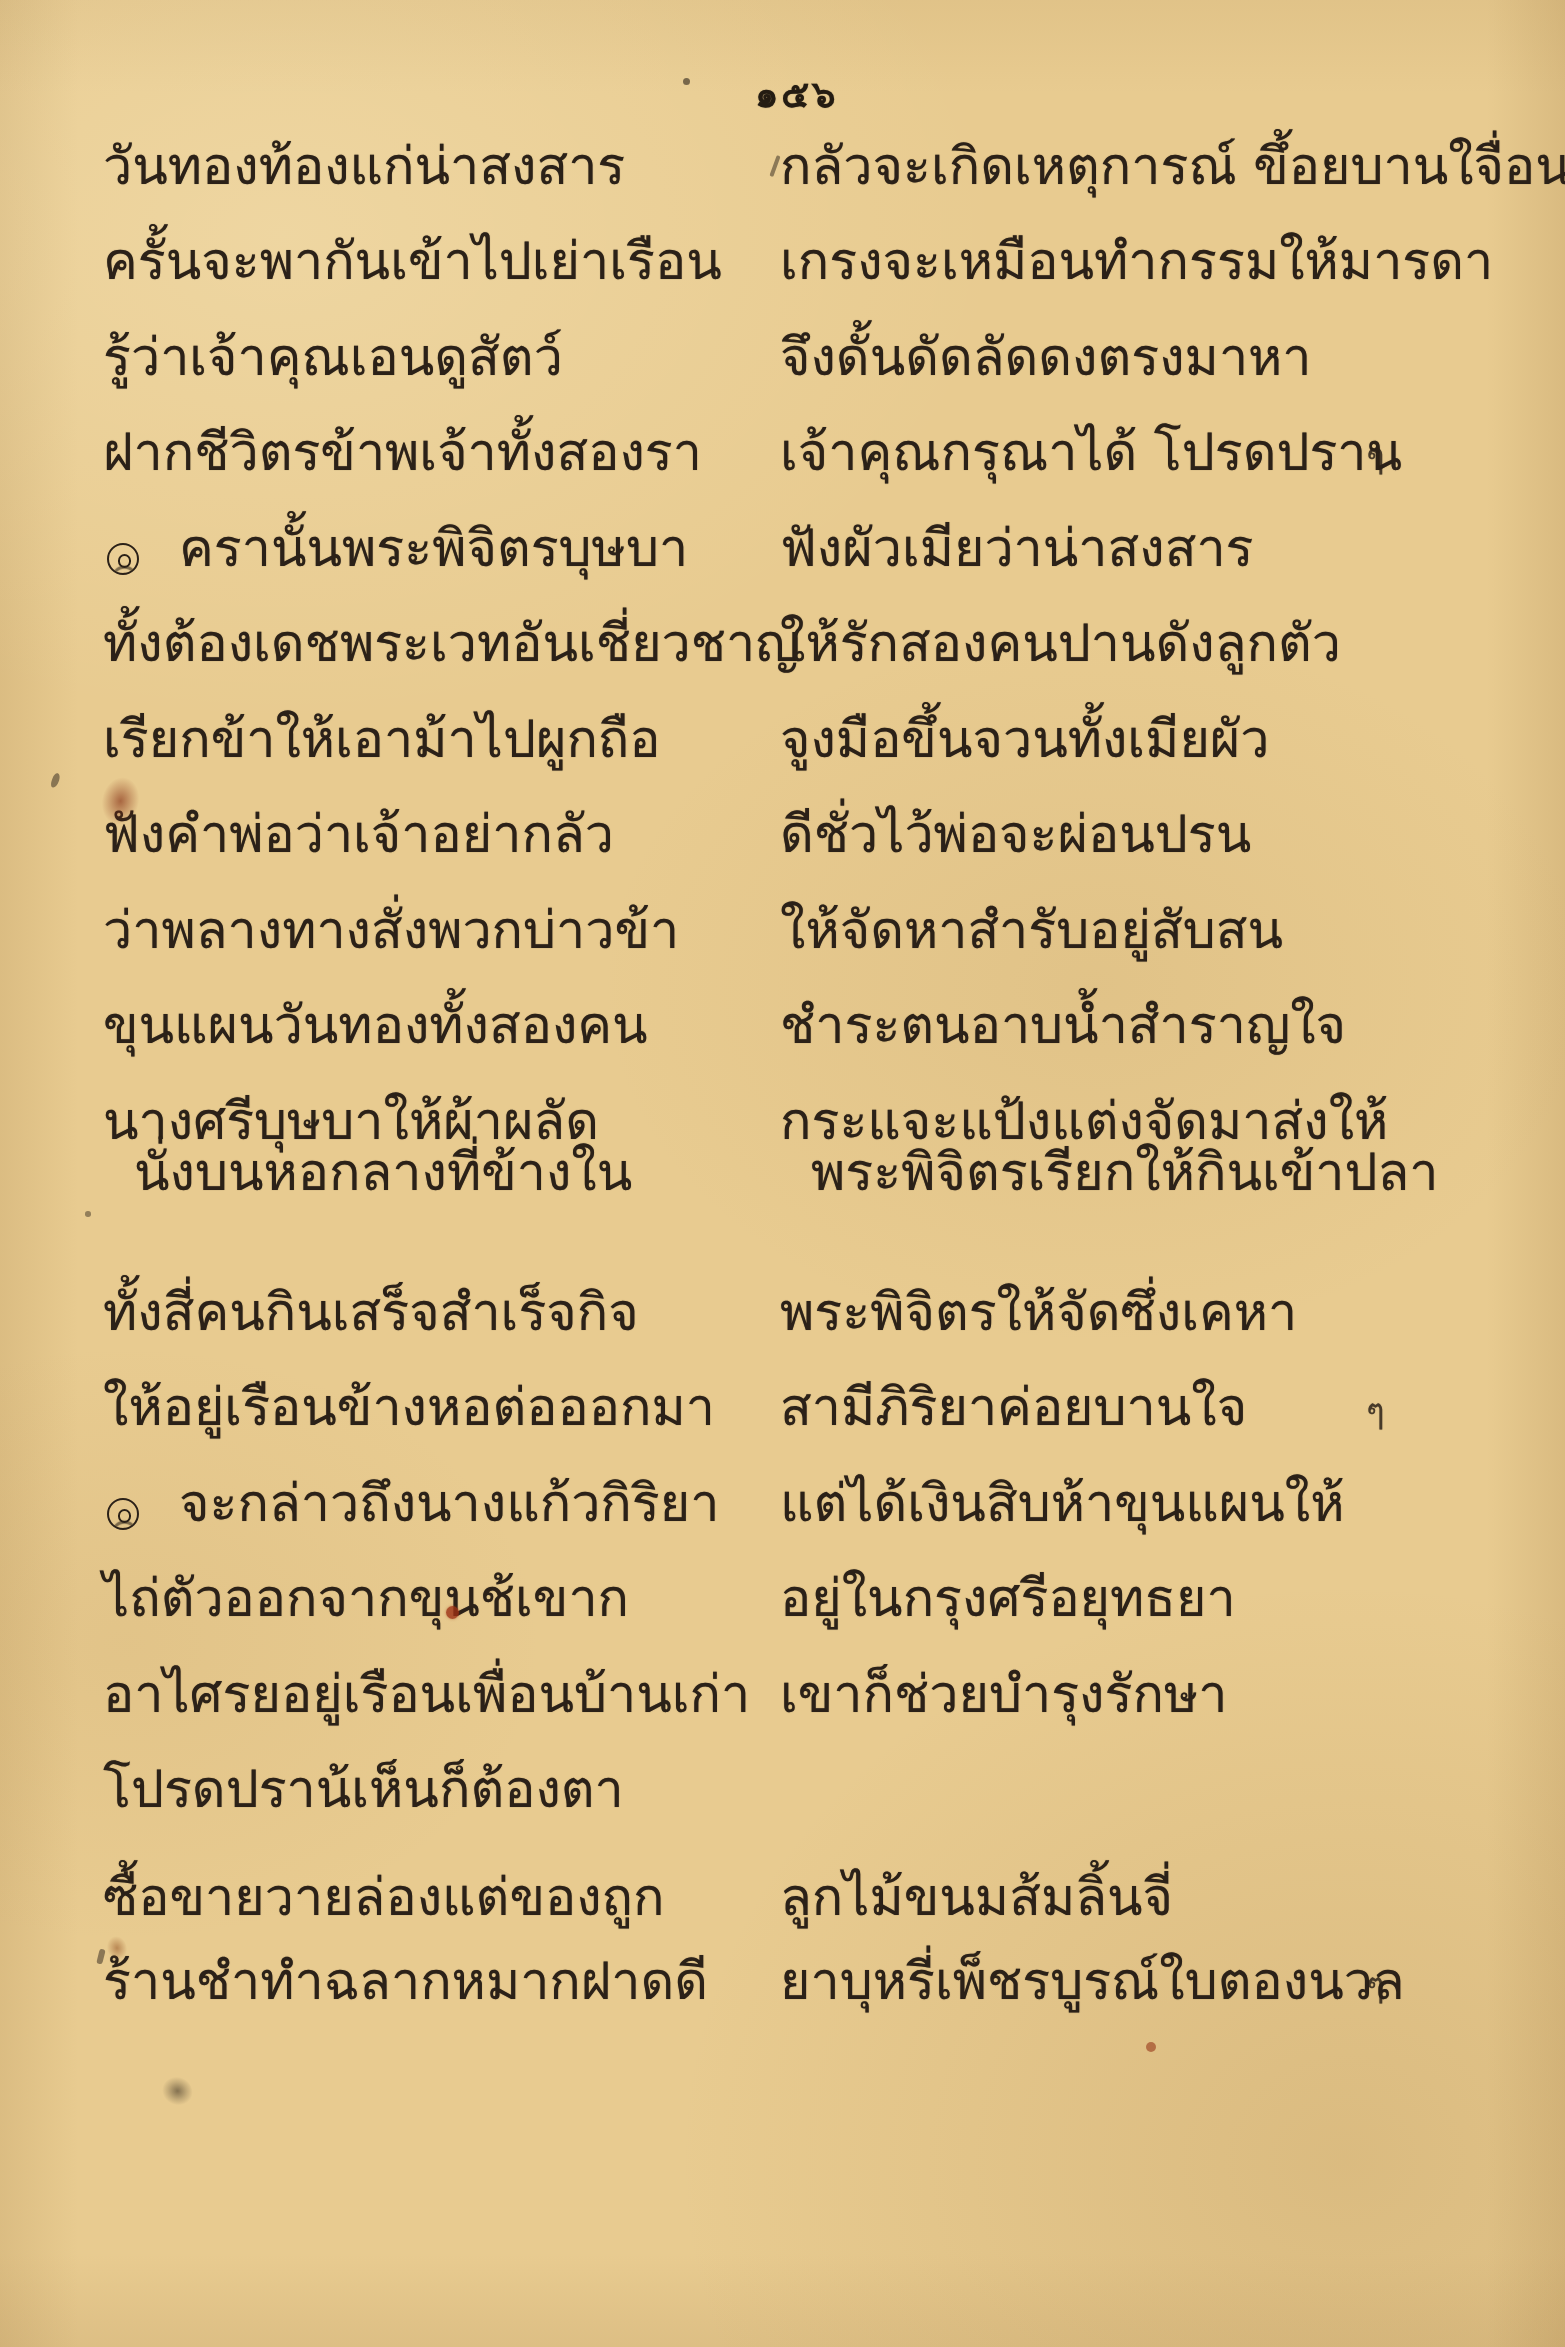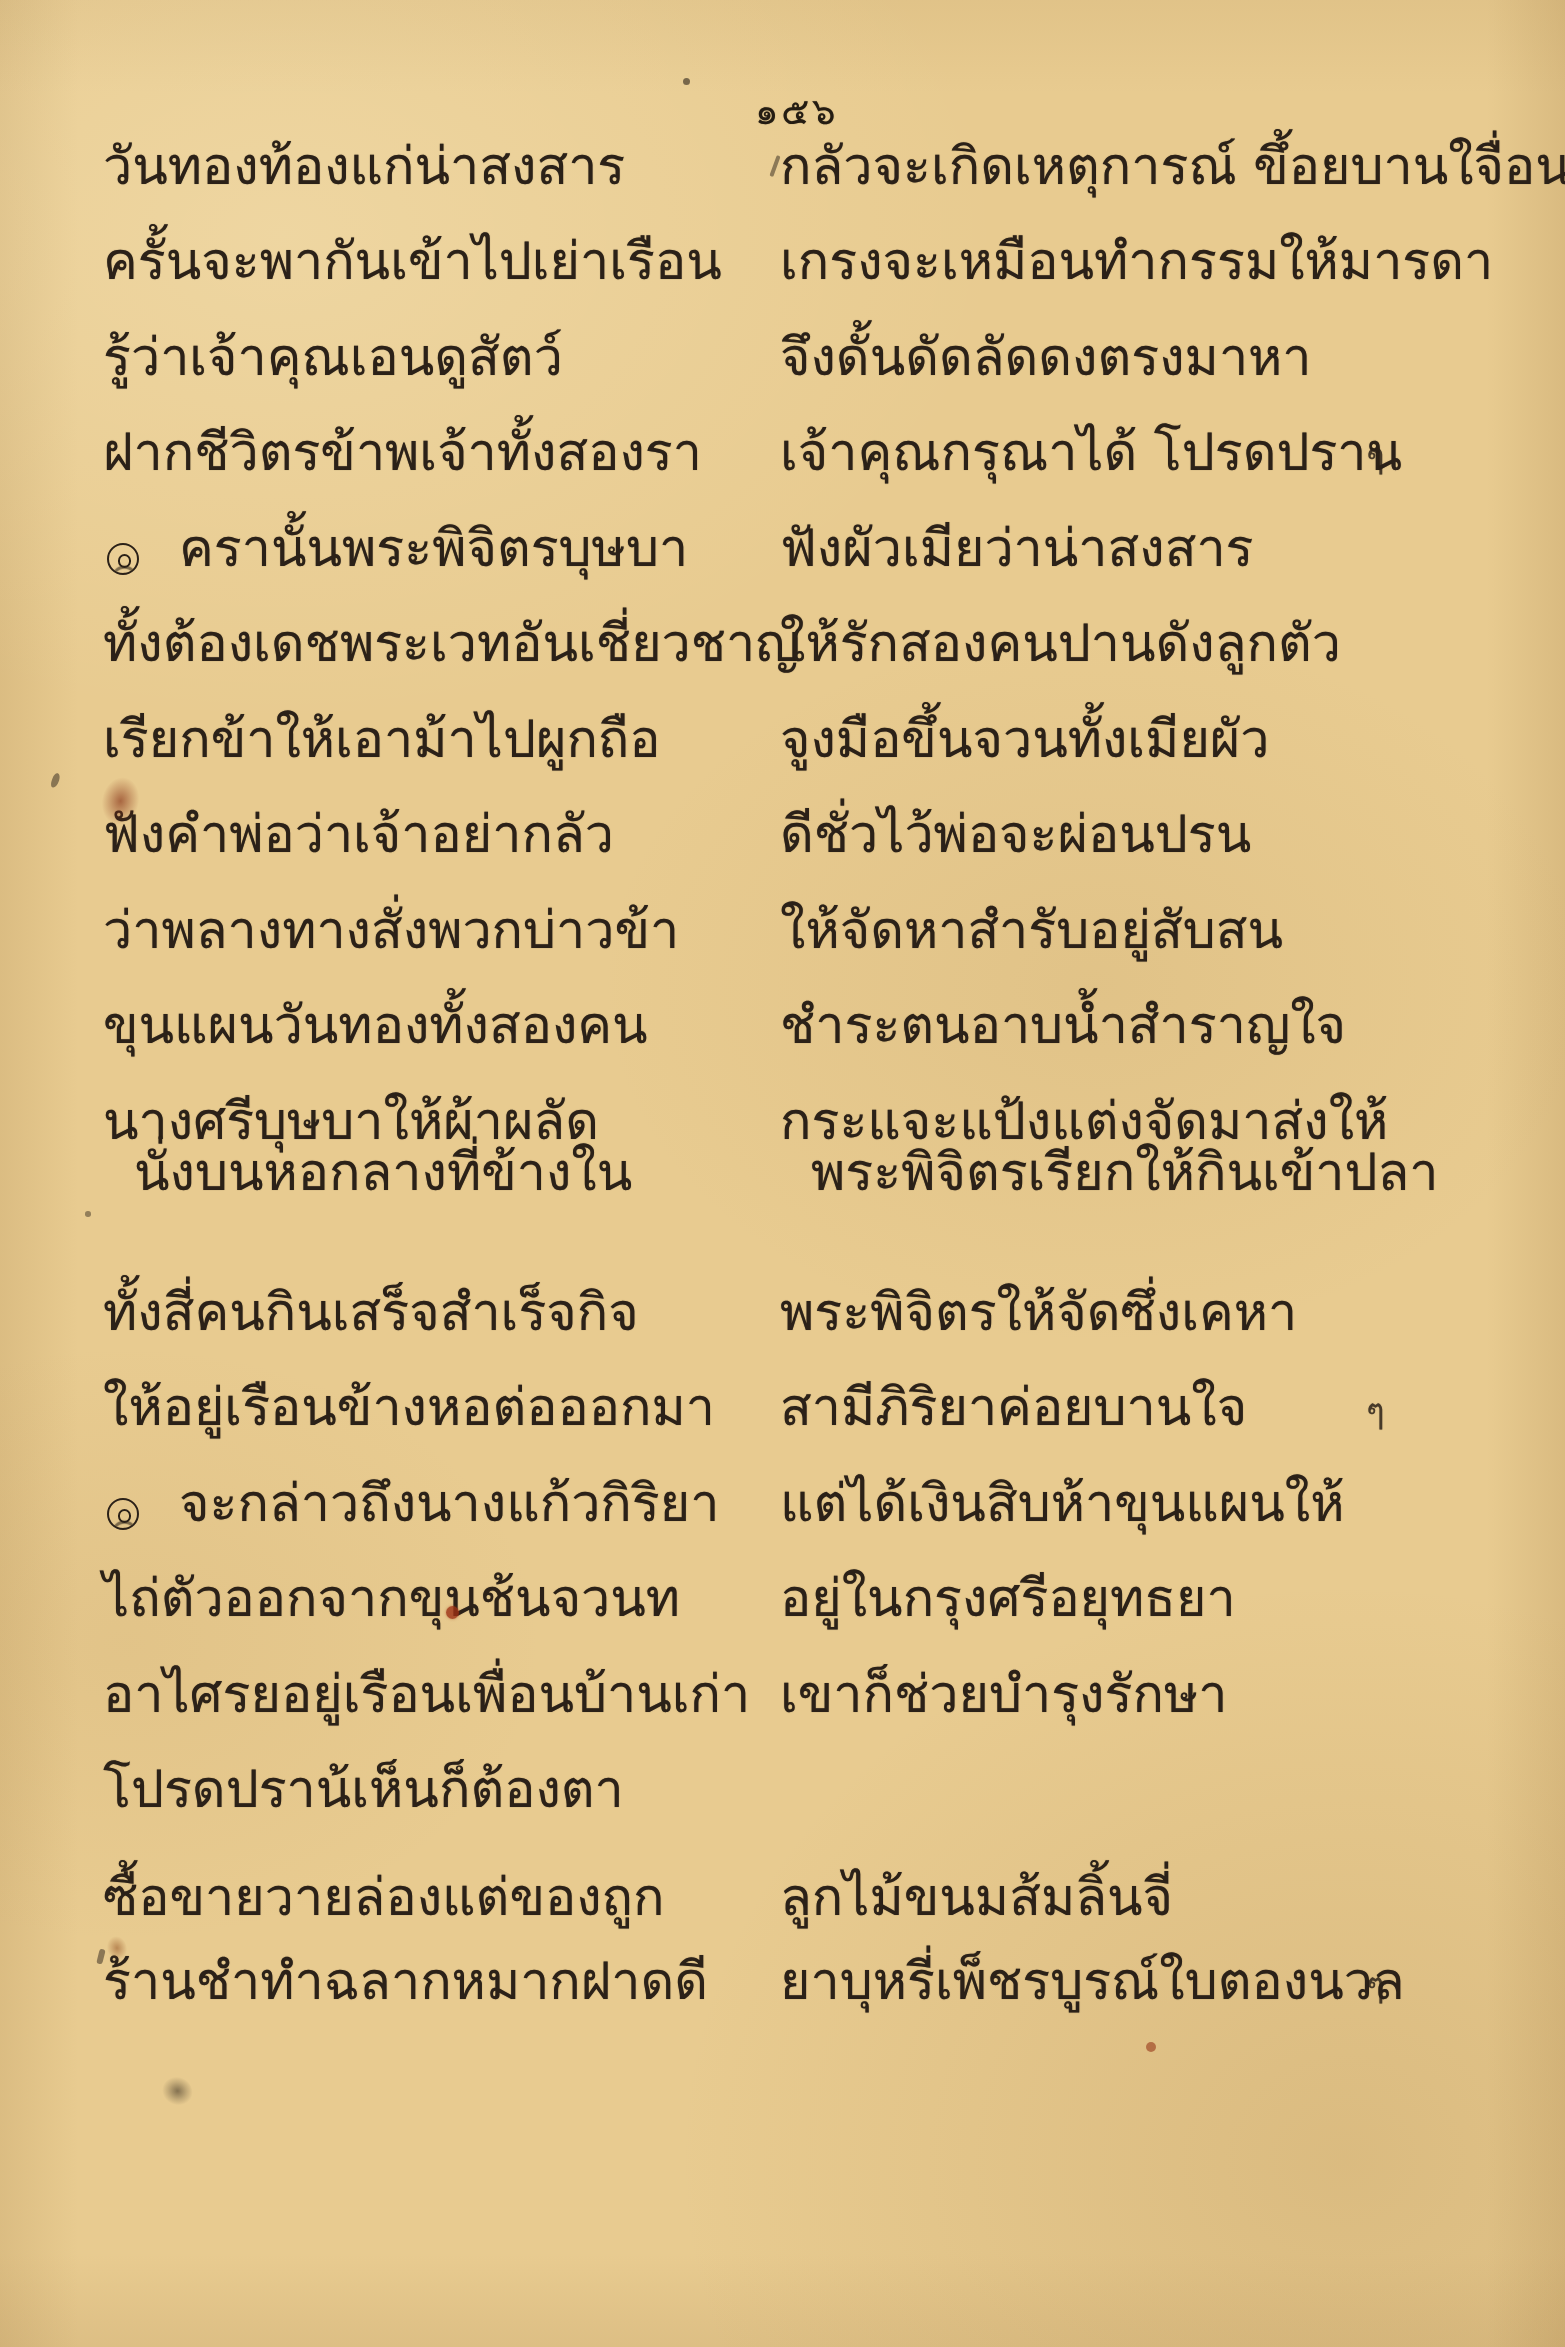--- a/index.html
+++ b/index.html
@@ -20,22 +20,22 @@
     background:
       radial-gradient(1154px 784px at 18% 10%, rgba(255,242,205,.28), rgba(255,242,205,0) 62%),
       radial-gradient(1015px 877px at 86% 92%, rgba(148,104,44,.16), rgba(148,104,44,0) 66%),
       radial-gradient(831px 600px at 70% 42%, rgba(160,120,60,.10), rgba(160,120,60,0) 60%),
       radial-gradient(646px 461px at 8% 70%, rgba(170,130,70,.10), rgba(170,130,70,0) 65%),
       linear-gradient(90deg, rgba(140,100,45,.14), rgba(0,0,0,0) 5%, rgba(0,0,0,0) 95%, rgba(140,100,45,.16)),
       linear-gradient(180deg, rgba(140,100,45,.08), rgba(0,0,0,0) 4%, rgba(0,0,0,0) 96%, rgba(140,100,45,.12)),
       var(--paper);
   }
   .page-number{
-    position:absolute; left:755px; top:81px;
-    font-size:37px; font-weight:normal; letter-spacing:2.8px;
+    position:absolute; left:755px; top:64px;
+    font-size:37px; font-weight:bold; letter-spacing:2.8px;
     color:#241c12; text-shadow:0 0 0.9px rgba(36,28,18,.6);
   }
   .verse{position:absolute; inset:0;}
   .row{
     position:absolute; left:103px; width:1462px; height:98px;
     font-size:52px; line-height:1.15; white-space:pre;
     text-shadow:0 0 0.9px rgba(36,28,18,.55);
   }
   .hemi{position:absolute; top:0;}
   .left-h{left:0;}
@@ -183,21 +183,21 @@
 
   <div class="row has-bullet" style="top: 1474px;">
     <span class="bullet" title="๏">๏</span>
     <span class="hemi left-h">จะกล่าวถึงนางแก้วกิริยา</span>
     <span class="hemi right-h">แต่ได้เงินสิบห้าขุนแผนให้</span>
     <span class="tail"></span>
   </div>
 
   <div class="row" style="top: 1569px;">
     
-    <span class="hemi left-h">ไถ่ตัวออกจากขุนช้นจวนท</span>
+    <span class="hemi left-h">ไถ่ตัวออกจากขุนช้เขาก</span>
     <span class="hemi right-h">อยู่ในกรุงศรีอยุทธยา</span>
     <span class="tail"></span>
   </div>
 
   <div class="row" style="top: 1665px;">
     
     <span class="hemi left-h">อาไศรยอยู่เรือนเพื่อนบ้านเก่า</span>
     <span class="hemi right-h">เขาก็ช่วยบำรุงรักษา</span>
     <span class="tail"></span>
   </div>

